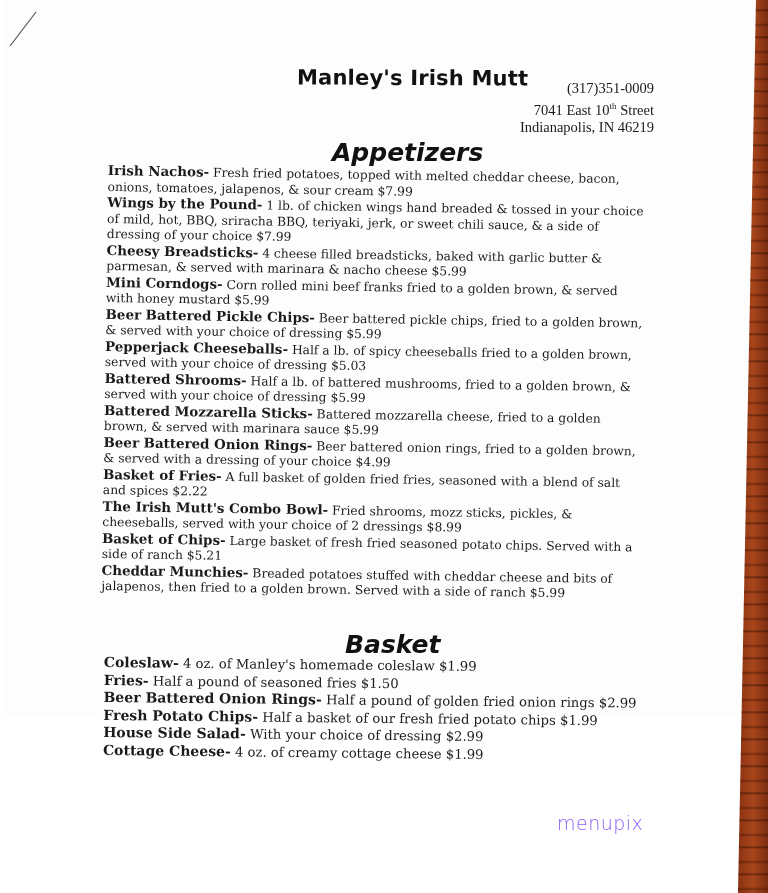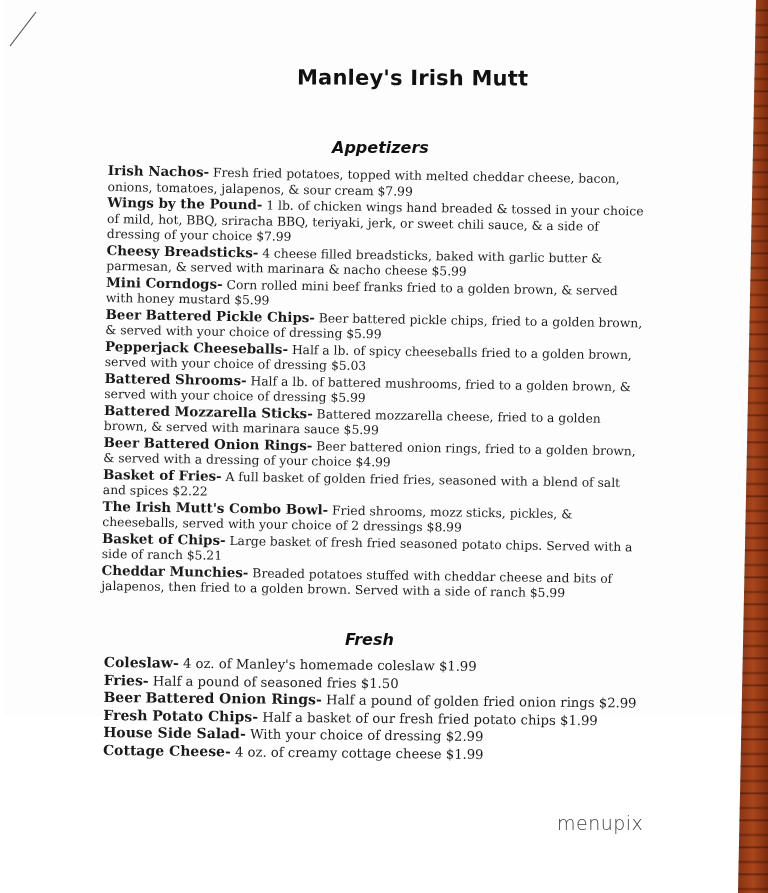--- a/index.html
+++ b/index.html
@@ -31,21 +31,21 @@
   }
   .contact {
     position: absolute; right: 118px; top: 80px;
     font-family: "Liberation Serif", serif; font-size: 14.5px; line-height: 17.5px;
     text-align: right; color: #1a1a1a;
   }
   .contact sup { font-size: 9px; }
   .section-title {
     position: absolute;
     font-family: "DejaVu Sans", sans-serif; font-weight: bold; font-style: italic;
-    font-size: 16px; color: #111;
+    font-size: 25px; color: #111;
   }
   .appetizers-title { left: 328px; top: 138px; }
   .sides-title { left: 341px; top: 630px; }
   .menu-list {
     position: absolute; left: 104px; top: 163px; width: 540px;
     transform: rotate(0.9deg); transform-origin: 0 0;
   }
   .item {
     font-family: "DejaVu Serif", serif;
     font-size: 12.3px; line-height: 15.5px; margin: 0 0 0 0;
@@ -56,54 +56,59 @@
     position: absolute; left: 100px; top: 654px; width: 560px;
     transform: rotate(0.6deg); transform-origin: 0 0;
   }
   .side-item {
     font-size: 13.2px; line-height: 17.5px; color: #1b1b1b;
   }
   .side-item .name { font-weight: bold; font-size: 14px; }
   .watermark {
     position: absolute; left: 553px; top: 812px;
     font-family: "DejaVu Sans", sans-serif; font-size: 19px; font-weight: 300;
-    color: #404040; letter-spacing: 0.5px;
+    color: #8b5cf6; letter-spacing: 0.5px;
   }
 </style>
 </head>
 <body>
 
 <div class="paper">
 
   <svg class="pen-mark" viewBox="0 0 30 40">
     <line x1="28" y1="4" x2="2" y2="38" stroke="#555" stroke-width="1.2"></line>
   </svg>
 
   <div class="title">Manley's Irish Mutt</div>
 
+  <div class="contact">
+    <div>(317)351-0009</div>
+    <div><span>7041 East 10</span><sup>th</sup><span> Street</span></div>
+    <div>Indianapolis, IN 46219</div>
+  </div>
 
   <div class="section-title appetizers-title">Appetizers</div>
 
   <div class="menu-list">
     <div class="item"><span class="name">Irish Nachos-</span><span> Fresh fried potatoes, topped with melted cheddar cheese, bacon, onions, tomatoes, jalapenos, &amp; sour cream $7.99</span></div>
     <div class="item"><span class="name">Wings by the Pound-</span><span> 1 lb. of chicken wings hand breaded &amp; tossed in your choice of mild, hot, BBQ, sriracha BBQ, teriyaki, jerk, or sweet chili sauce, &amp; a side of dressing of your choice $7.99</span></div>
     <div class="item"><span class="name">Cheesy Breadsticks-</span><span> 4 cheese filled breadsticks, baked with garlic butter &amp; parmesan, &amp; served with marinara &amp; nacho cheese $5.99</span></div>
     <div class="item"><span class="name">Mini Corndogs-</span><span> Corn rolled mini beef franks fried to a golden brown, &amp; served with honey mustard $5.99</span></div>
     <div class="item"><span class="name">Beer Battered Pickle Chips-</span><span> Beer battered pickle chips, fried to a golden brown, &amp; served with your choice of dressing $5.99</span></div>
     <div class="item"><span class="name">Pepperjack Cheeseballs-</span><span> Half a lb. of spicy cheeseballs fried to a golden brown, served with your choice of dressing $5.03</span></div>
     <div class="item"><span class="name">Battered Shrooms-</span><span> Half a lb. of battered mushrooms, fried to a golden brown, &amp; served with your choice of dressing $5.99</span></div>
     <div class="item"><span class="name">Battered Mozzarella Sticks-</span><span> Battered mozzarella cheese, fried to a golden brown, &amp; served with marinara sauce $5.99</span></div>
     <div class="item"><span class="name">Beer Battered Onion Rings-</span><span> Beer battered onion rings, fried to a golden brown, &amp; served with a dressing of your choice $4.99</span></div>
     <div class="item"><span class="name">Basket of Fries-</span><span> A full basket of golden fried fries, seasoned with a blend of salt and spices $2.22</span></div>
     <div class="item"><span class="name">The Irish Mutt's Combo Bowl-</span><span> Fried shrooms, mozz sticks, pickles, &amp; cheeseballs, served with your choice of 2 dressings $8.99</span></div>
     <div class="item"><span class="name">Basket of Chips-</span><span> Large basket of fresh fried seasoned potato chips. Served with a side of ranch $5.21</span></div>
     <div class="item"><span class="name">Cheddar Munchies-</span><span> Breaded potatoes stuffed with cheddar cheese and bits of jalapenos, then fried to a golden brown. Served with a side of ranch $5.99</span></div>
   </div>
 
-  <div class="section-title sides-title">Fresh</div>
+  <div class="section-title sides-title">Basket</div>
 
   <div class="sides-list">
     <div class="side-item"><span class="name">Coleslaw-</span><span> 4 oz. of Manley's homemade coleslaw $1.99</span></div>
     <div class="side-item"><span class="name">Fries-</span><span> Half a pound of seasoned fries $1.50</span></div>
     <div class="side-item"><span class="name">Beer Battered Onion Rings-</span><span> Half a pound of golden fried onion rings $2.99</span></div>
     <div class="side-item"><span class="name">Fresh Potato Chips-</span><span> Half a basket of our fresh fried potato chips $1.99</span></div>
     <div class="side-item"><span class="name">House Side Salad-</span><span> With your choice of dressing $2.99</span></div>
     <div class="side-item"><span class="name">Cottage Cheese-</span><span> 4 oz. of creamy cottage cheese $1.99</span></div>
   </div>
 

